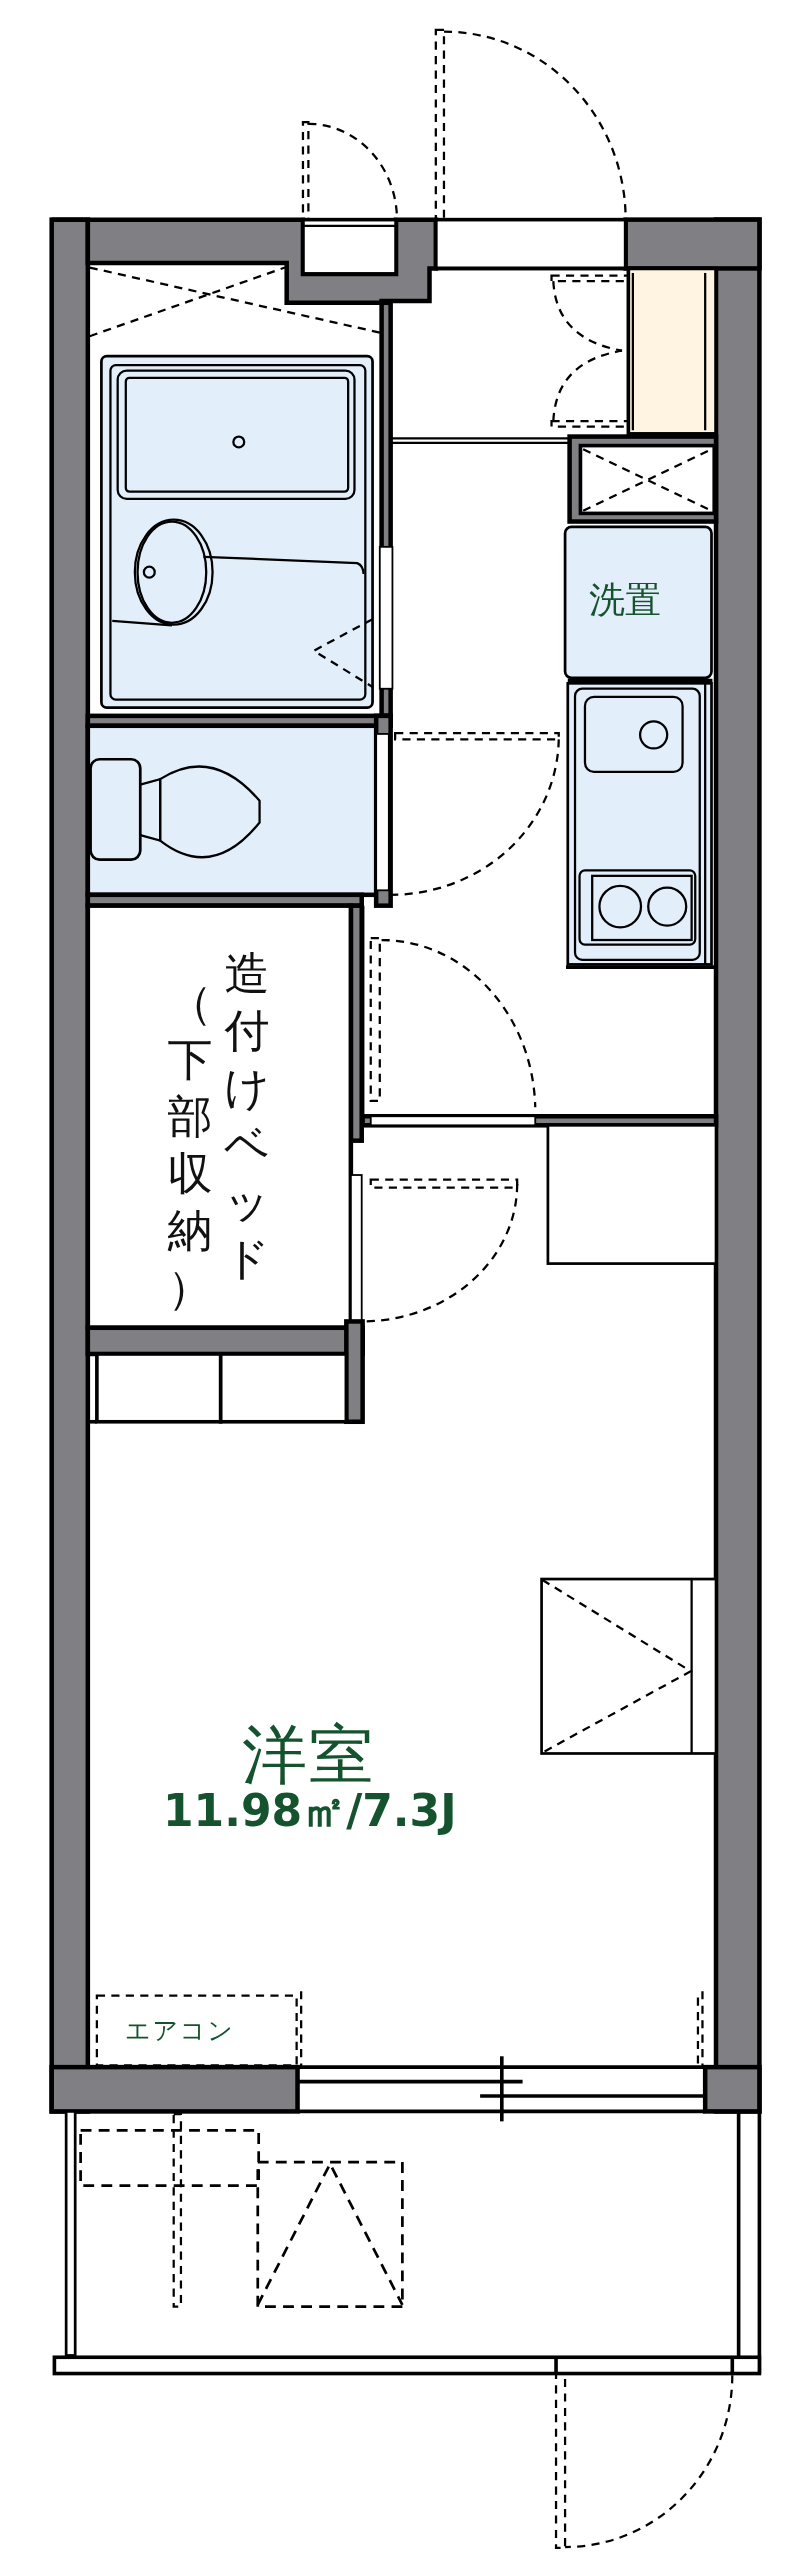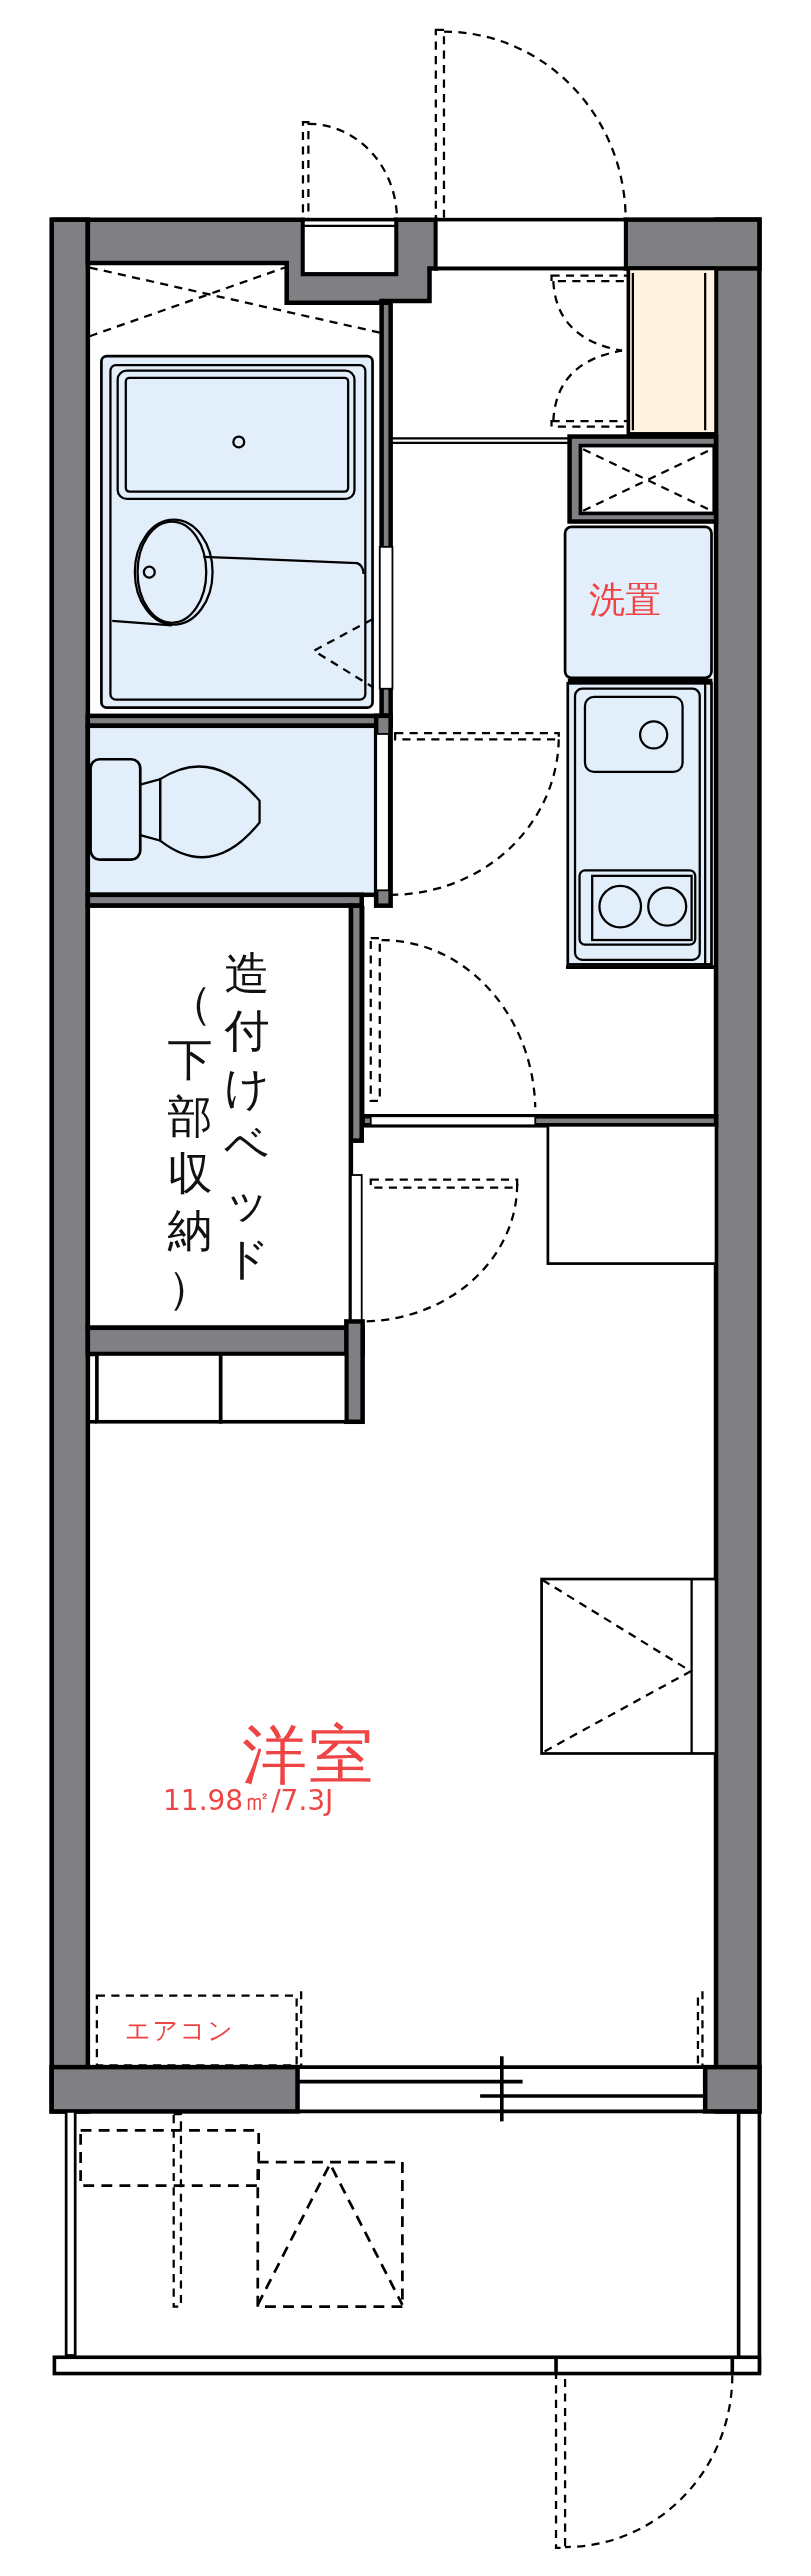--- a/index.html
+++ b/index.html
@@ -8,25 +8,25 @@
   .wall { fill: #807f84; stroke: #000; stroke-width: 5; }
   .line { fill: none; stroke: #000; stroke-width: 4; }
   .thin { fill: none; stroke: #000; stroke-width: 2.5; }
   .dash { fill: none; stroke: #000; stroke-width: 3; stroke-dasharray: 12 8; }
   .dash-sm { fill: none; stroke: #000; stroke-width: 2.5; stroke-dasharray: 9 7; }
   .fixture { fill: #e3eefb; stroke: #000; stroke-width: 3; }
   .white { fill: #ffffff; stroke: #000; stroke-width: 4; }
   .label {
     position: absolute;
     font-family: "DejaVu Sans", sans-serif;
-    color: #ef4444;
+    color: #14532d;
     white-space: nowrap;
   }
   .room-name { font-size: 65px; letter-spacing: 1.8px; }
-  .room-area { font-size: 28px; }
+  .room-area { font-size: 44px; font-weight: bold; }
   .fixture-label { font-size: 36px; }
   .aircon-label { font-size: 25px; letter-spacing: 1.8px; font-family: Liberation Serif, serif; }
   .vcol {
     position: absolute;
     font-family: "DejaVu Sans", sans-serif;
     font-size: 45px;
     line-height: 57px;
     width: 54px;
     text-align: center;
     color: #111;

